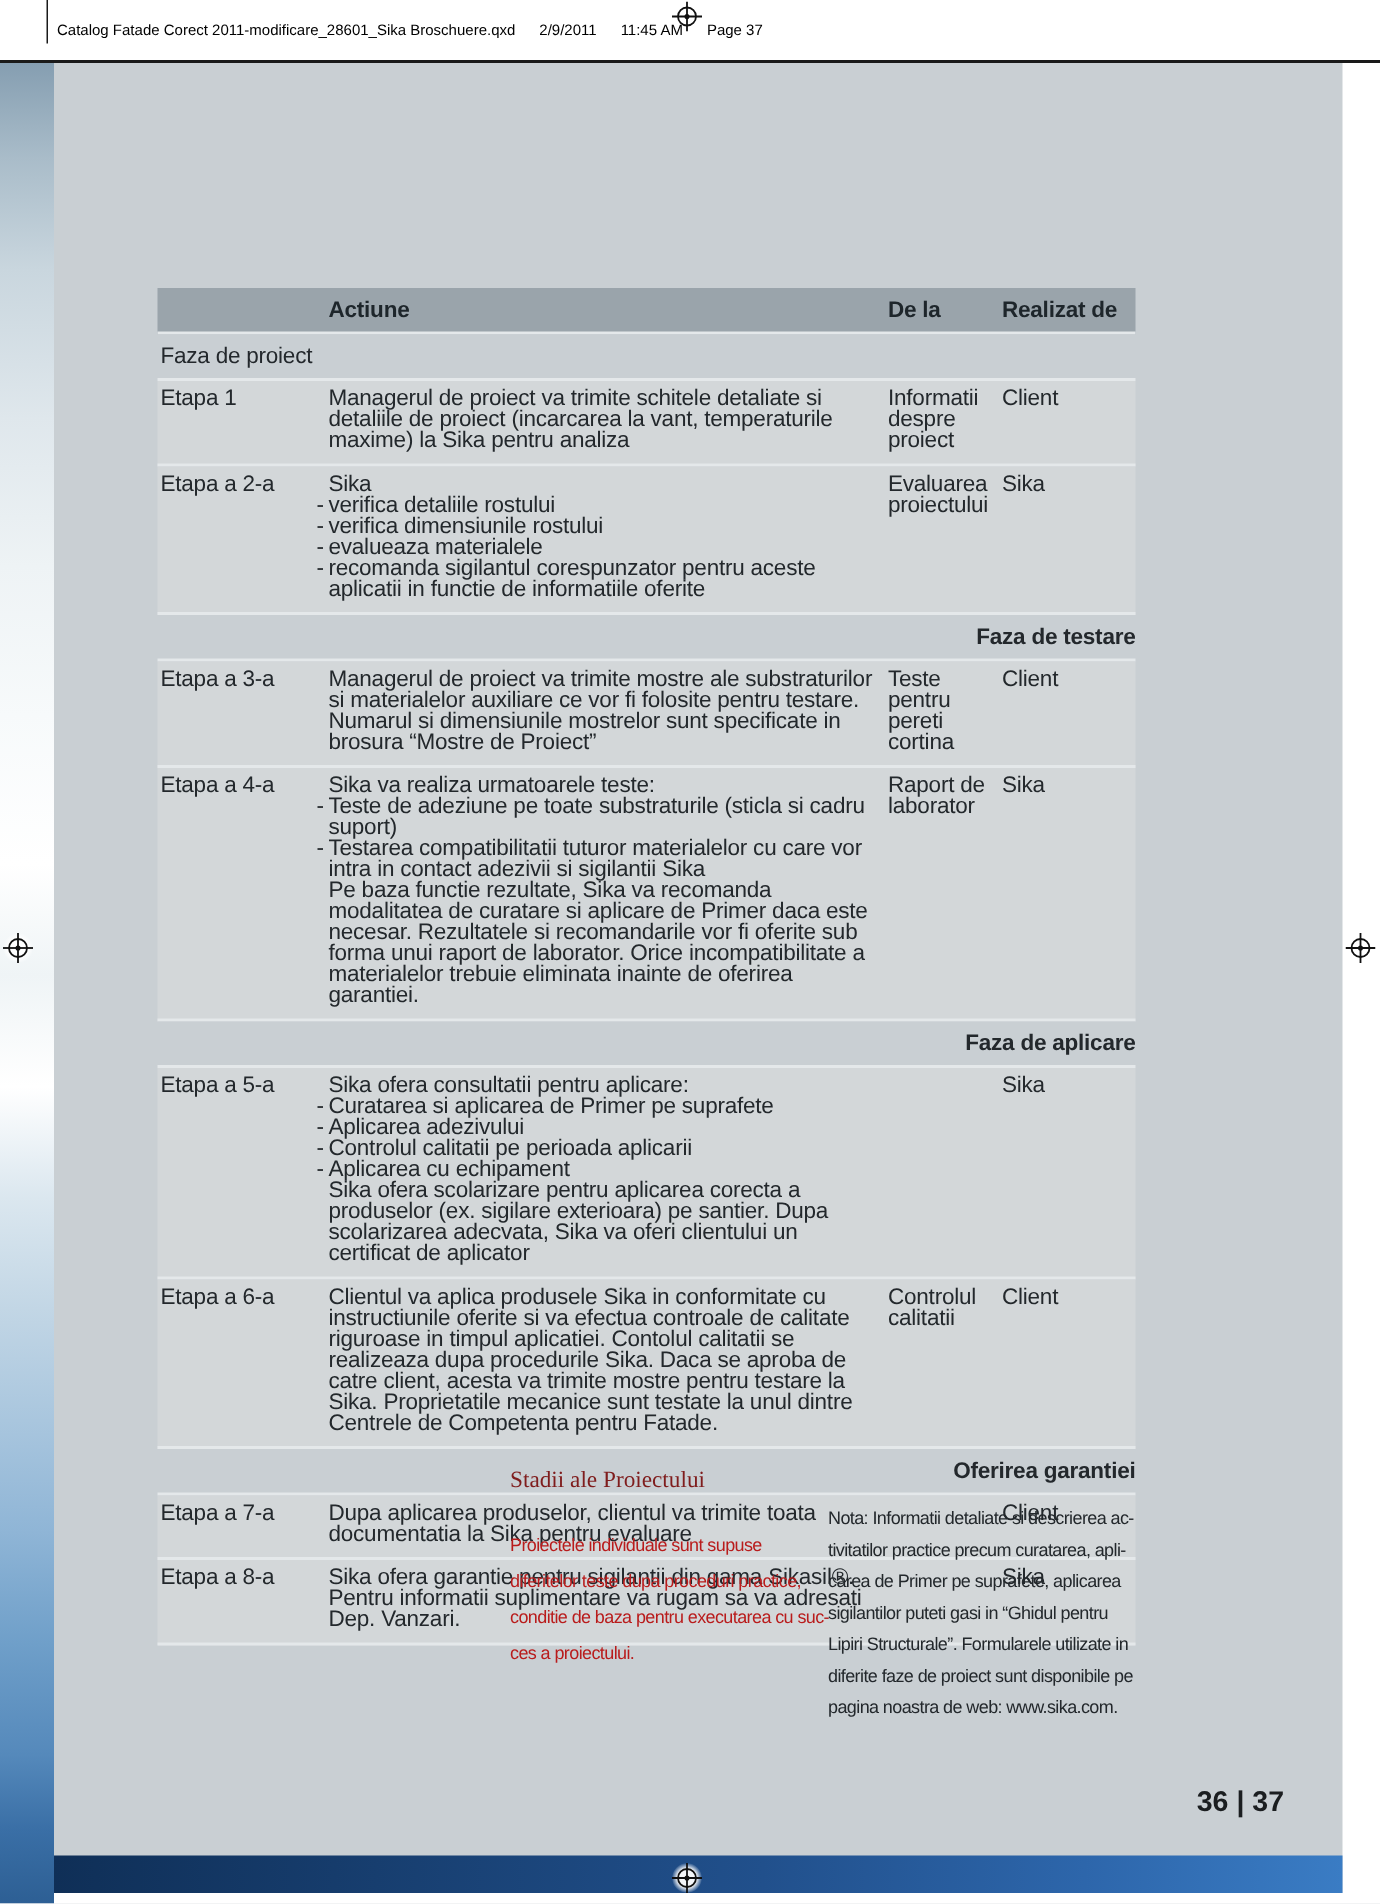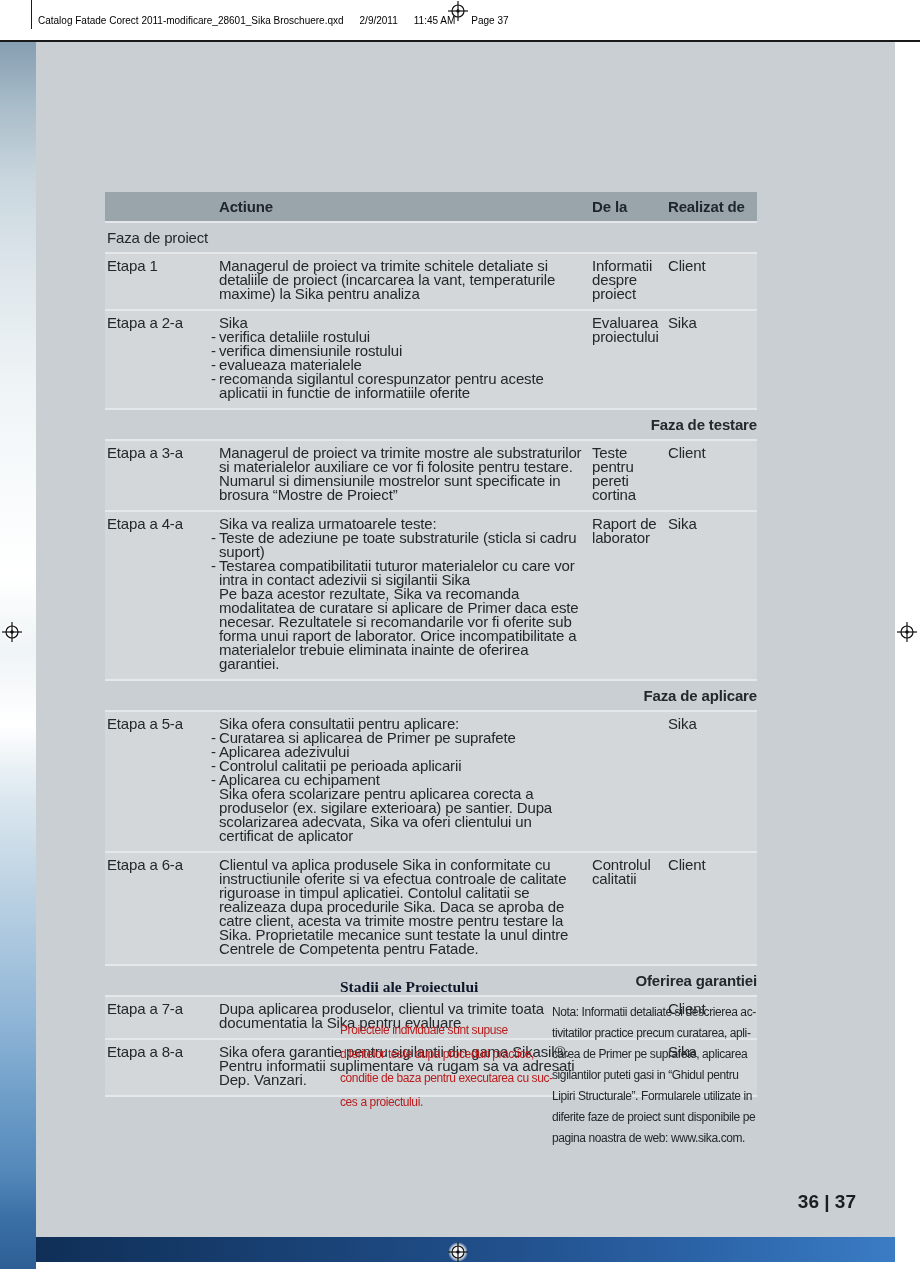--- a/index.html
+++ b/index.html
@@ -39,21 +39,21 @@
   .section-label.bold { font-weight:bold;text-align:right; }
   .cell { padding:5px 6px 8px 0; line-height:14px; }
   .cell.stage { padding-left:2px; }
   .cell.action { position:relative; }
   .aline { position:relative; white-space:pre-line; }
   .aline .dash { position:absolute; left:-8px; top:0; }
   .cell.from { white-space:pre-line; padding-right:0; }
 
   
   .footer-cols { position:absolute; left:304px; top:947px; width:440px; height:220px; }
-  .stadii-heading { font-family:"Liberation Serif", serif; font-size:15.5px; font-weight:bold; color:#0f172a; }
+  .stadii-heading { font-family:"Liberation Serif", serif; font-size:15.5px; font-weight:normal; color:#7f1d1d; }
   .stadii-para { margin-top:22px; width:225px; font-size:12px; line-height:24px; color:#b91c1c;
     white-space:pre-line; letter-spacing:-0.4px; }
   .stadii-note { position:absolute; left:212px; top:24px; width:225px; font-size:12px; line-height:21px;
     color:#23282c; white-space:pre-line; letter-spacing:-0.4px; }
 
   .page-number { position:absolute; right:39px; top:1160px; font-size:19px; font-weight:bold; color:#1b1e20; }
 
   .bottom-bar { position:absolute; left:0; bottom:0; width:100%; height:25px;
     background:linear-gradient(90deg,#0f2f57 0%, #173e6f 25%, #21508c 55%, #2d66ab 80%, #3a7cc4 100%); }
 
@@ -125,21 +125,21 @@
 pentru
 pereti cortina</div>
               <div class="cell realized">Client</div>
             </div>
             <div class="trow stage">
               <div class="cell stage">Etapa a 4-a</div>
               <div class="cell action">
                 <div class="aline"><span>Sika va realiza urmatoarele teste:</span></div>
                 <div class="aline bullet"><span class="dash">-</span><span>Teste de adeziune pe toate substraturile (sticla si cadru suport)</span></div>
                 <div class="aline bullet"><span class="dash">-</span><span>Testarea compatibilitatii tuturor materialelor cu care vor intra in contact adezivii si sigilantii Sika</span></div>
-                <div class="aline"><span>Pe baza acestor rezultate, Sika va recomanda modalitatea de curatare si aplicare de Primer daca este necesar. Rezultatele si recomandarile vor fi oferite sub forma unui raport de laborator. Orice incompatibilitate a materialelor trebuie eliminata inainte de oferirea garantiei.</span></div>
+                <div class="aline"><span>Pe baza functie rezultate, Sika va recomanda modalitatea de curatare si aplicare de Primer daca este necesar. Rezultatele si recomandarile vor fi oferite sub forma unui raport de laborator. Orice incompatibilitate a materialelor trebuie eliminata inainte de oferirea garantiei.</span></div>
               </div>
               <div class="cell from">Raport de
 laborator</div>
               <div class="cell realized">Sika</div>
             </div>
             <div class="trow section">
               <div class="section-label bold">Faza de aplicare</div>
             </div>
             <div class="trow stage">
               <div class="cell stage">Etapa a 5-a</div>

